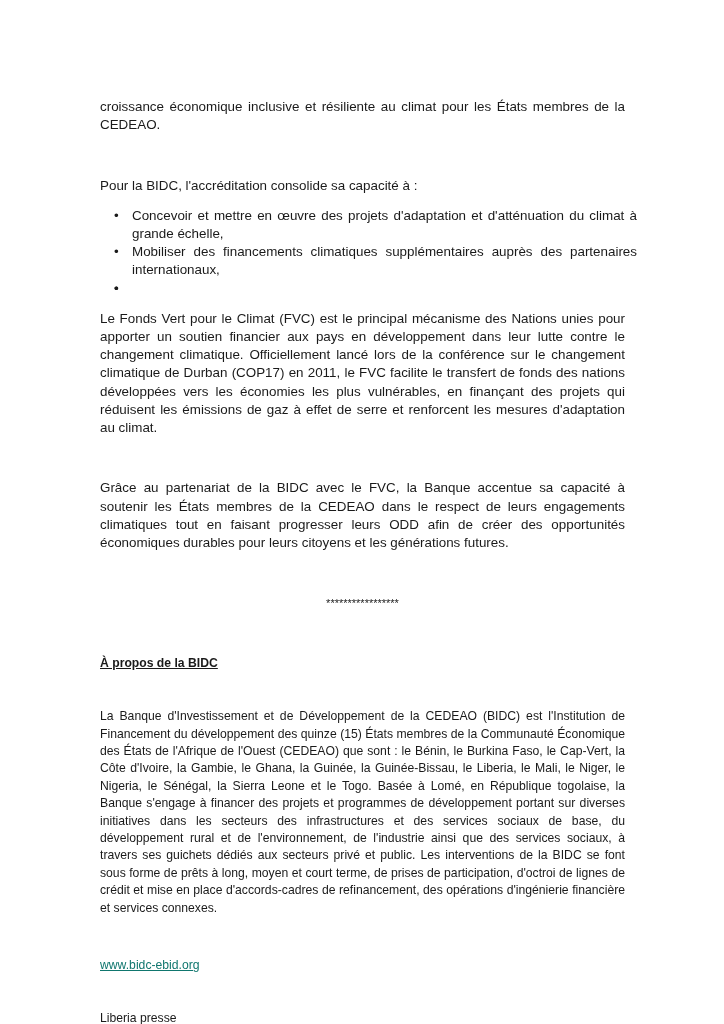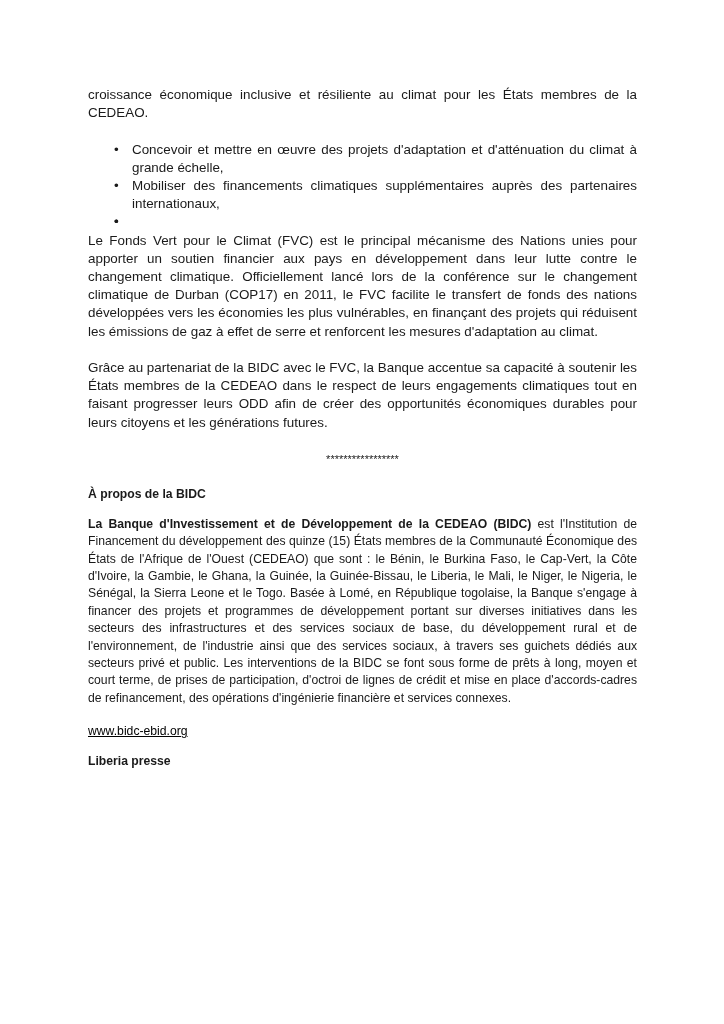--- a/index.html
+++ b/index.html
@@ -2,38 +2,39 @@
 <html><head>
 <meta charset="utf-8">
 <style>
   html, body { margin: 0; padding: 0; background: #ffffff; }
   body { width: 724px; height: 1024px; position: relative; overflow: hidden; }
   .page {
     position: absolute; left: 88px; top: 86px; width: 549px;
     font-family: "Liberation Sans", sans-serif;
     font-size: 13.4px; line-height: 18.2px; color: #1a1a1a;
   }
-  p { margin: 0; text-align: justify; }
+  p { margin: 12px; text-align: justify; }
   .gap { height: 18.2px; }
   ul.bullets { margin: 0; padding: 0; list-style: none; }
   ul.bullets li { position: relative; padding-left: 44px; text-align: justify; }
   ul.bullets li .bullet { position: absolute; left: 26px; top: 0; }
   .stars { text-align: center; font-size: 11px; letter-spacing: 0; }
-  .heading { font-weight: bold; }
-  .bold { font-weight: bold; }
+  .heading { font-weight: bold; text-decoration: underline; }
+  .bold { font-weight: normal; }
   .small { font-size: 12.2px; line-height: 17.4px; }
-  a.link { color: #000000; text-decoration: underline; }
+  a.link { color: #0f766e; text-decoration: underline; }
   .contact { font-size: 12.2px; line-height: 15.6px; }
 </style>
 </head>
 <body>
 
 <div class="page">
   <p>croissance économique inclusive et résiliente au climat pour les États membres de la CEDEAO.</p>
   <div class="gap"></div>
+  <p>Pour la BIDC, l'accréditation consolide sa capacité à :</p>
   <ul class="bullets">
     <li><span class="bullet">•</span><span>Concevoir et mettre en œuvre des projets d'adaptation et d'atténuation du climat à grande échelle,</span></li>
     <li><span class="bullet">•</span><span>Mobiliser des financements climatiques supplémentaires auprès des partenaires internationaux,</span></li>
     <li><span class="bullet">•</span></li>
     <li><span class="bullet">•</span></li>
   </ul>
   <div class="gap"></div>
   <p>Le Fonds Vert pour le Climat (FVC) est le principal mécanisme des Nations unies pour apporter un soutien financier aux pays en développement dans leur lutte contre le changement climatique. Officiellement lancé lors de la conférence sur le changement climatique de Durban (COP17) en 2011, le FVC facilite le transfert de fonds des nations développées vers les économies les plus vulnérables, en finançant des projets qui réduisent les émissions de gaz à effet de serre et renforcent les mesures d'adaptation au climat.</p>
   <div class="gap"></div>
   <p>Grâce au partenariat de la BIDC avec le FVC, la Banque accentue sa capacité à soutenir les États membres de la CEDEAO dans le respect de leurs engagements climatiques tout en faisant progresser leurs ODD afin de créer des opportunités économiques durables pour leurs citoyens et les générations futures.</p>

